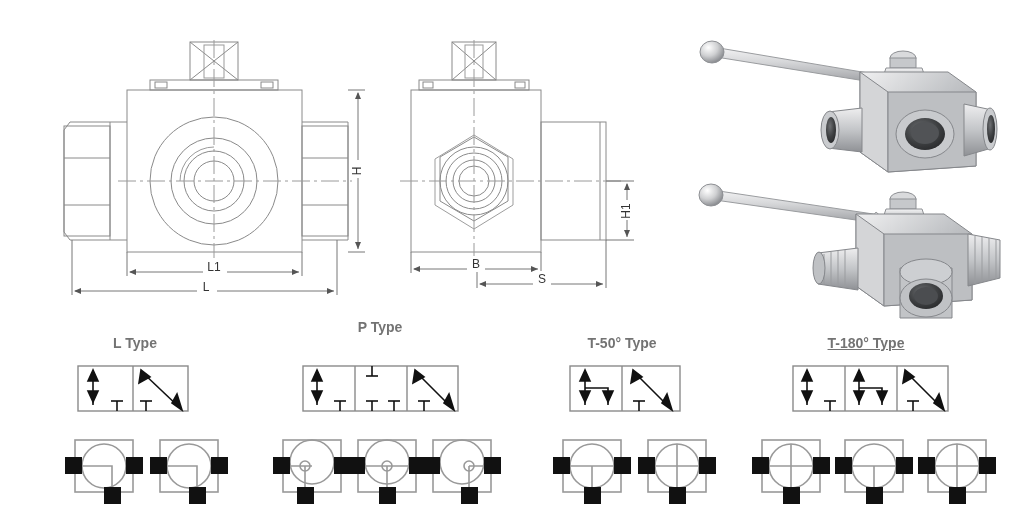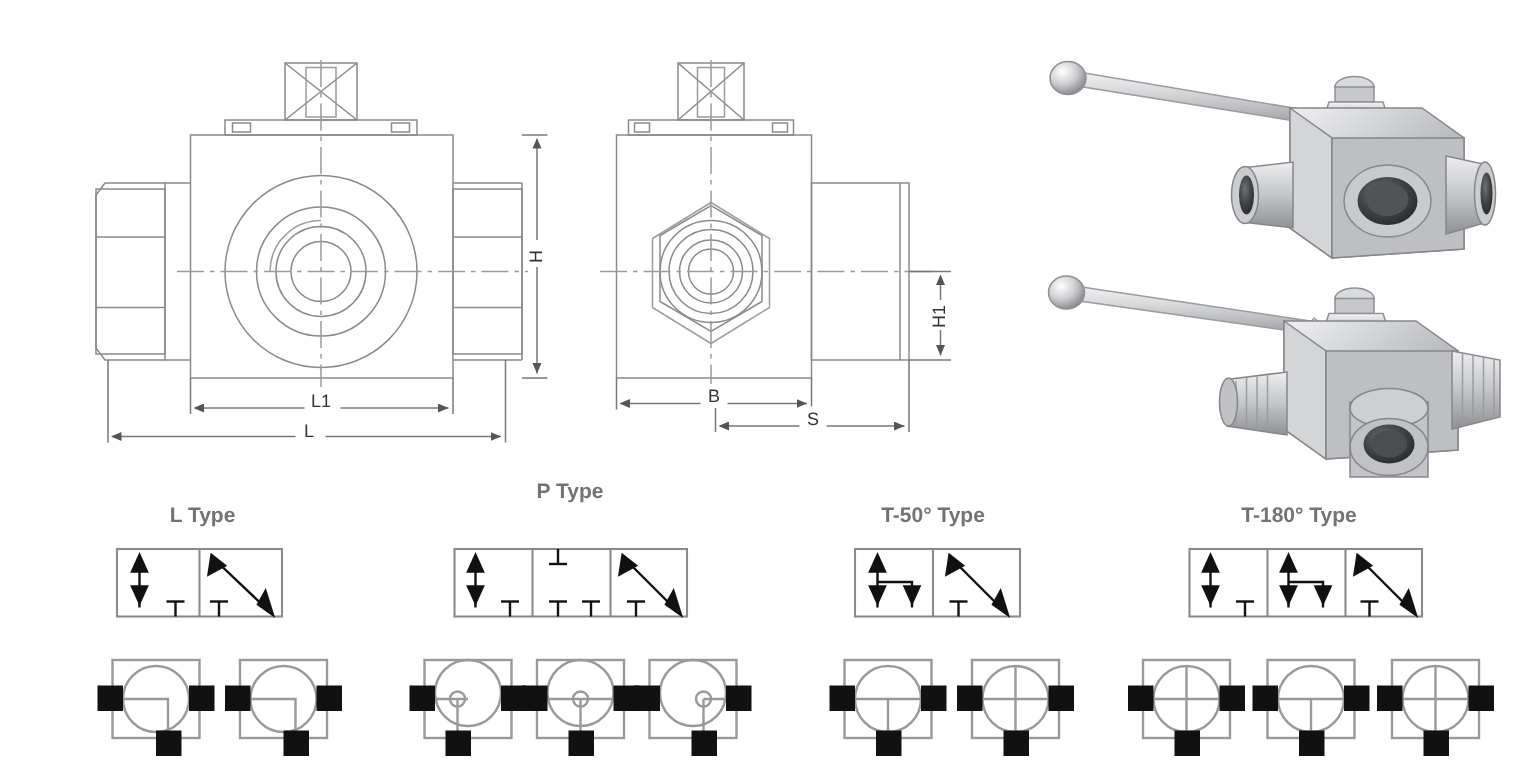--- a/index.html
+++ b/index.html
@@ -440,15 +440,15 @@
         <rect x="918" y="457" width="17" height="17" fill="#111"></rect>
         <rect x="979" y="457" width="17" height="17" fill="#111"></rect>
         <rect x="949" y="487" width="17" height="17" fill="#111"></rect>
       </g>
     </g>
   </svg>
 
   <div class="type-label" style="left:135px;top:335px;">L Type</div>
   <div class="type-label" style="left:380px;top:319px;">P Type</div>
   <div class="type-label" style="left:622px;top:335px;">T-50° Type</div>
-  <div class="type-label" style="left:866px;top:335px;">T-180° Type</div>
+  <div class="type-label" style="left:866px;top:335px;text-decoration:underline;">T-180° Type</div>
 
 </div>
 
 </body></html>

